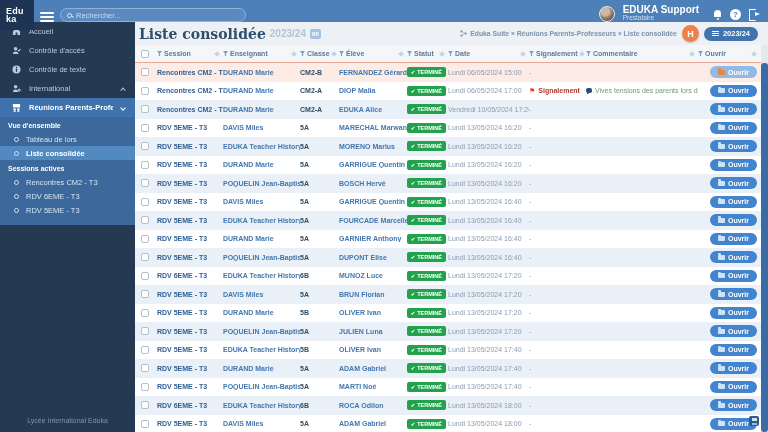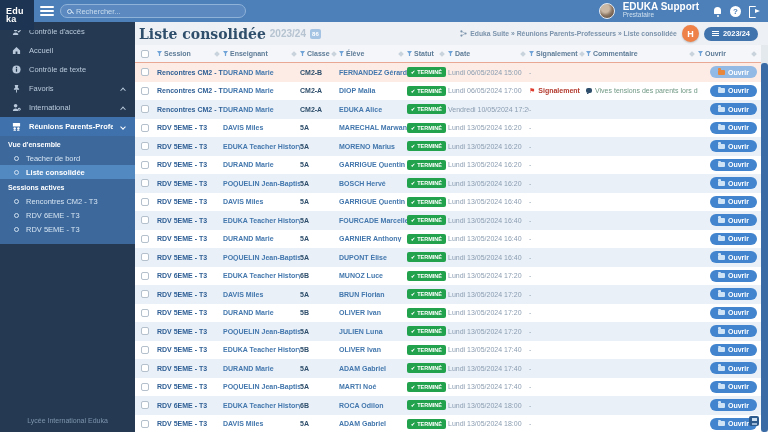--- a/index.html
+++ b/index.html
@@ -1,20 +1,20 @@
 <!DOCTYPE html>
 <html><head>
 <meta charset="utf-8">
 <style>
   * { margin:0; padding:0; box-sizing:border-box; }
   html,body { width:768px; height:432px; overflow:hidden; }
   body { font-family:"Liberation Sans", sans-serif; background:#edf0f4; position:relative; }
 
   
-  .topbar { position:absolute; top:0; left:0; width:768px; height:22px; background:#4d7fb8; display:flex; align-items:center; z-index:30; }
+  .topbar { position:absolute; top:0; left:0; width:768px; height:22px; background:#4d7fb8; display:flex; align-items:flex-end; z-index:30; }
   .logo { position:absolute; top:0; left:0; width:34px; height:30px; background:#1d3452; color:#fff; font-weight:bold; font-size:9px; line-height:8px; display:flex; flex-direction:column; justify-content:center; padding-left:6px; z-index:40; letter-spacing:0.2px; }
   .hamburger { margin-left:40px; width:14px; height:10px; display:flex; flex-direction:column; justify-content:space-between; cursor:pointer; }
   .hamburger i { display:block; height:2px; background:#fff; border-radius:1px; }
   .search { margin-left:6px; width:186px; height:14px; border:1px solid #8fb2d8; background:#5c8ac0; border-radius:8px; display:flex; align-items:center; padding:1px 6px; gap:4px; }
   .mag { width:5px; height:5px; border:1.4px solid #d6e5f3; border-radius:50%; position:relative; flex:none; }
   .mag::after { content:""; position:absolute; width:3px; height:1.4px; background:#d6e5f3; transform:rotate(45deg); right:-3px; bottom:-1px; }
   .search input { border:none; outline:none; background:transparent; color:#dbe8f4; font-size:7.5px; width:100%; }
   .search input::placeholder { color:#c9dcee; }
   .tb-right { margin-left:auto; display:flex; align-items:center; gap:8px; padding-right:8px; }
   .avatar { width:16px; height:16px; border-radius:50%; background:radial-gradient(circle at 38% 32%, #cbb9a6 0 30%, #8a7462 55%, #4e4034 100%); border:1px solid #e6ecf3; }
@@ -119,47 +119,39 @@
     </div>
     <span class="bell"></span>
     <span class="help">?</span>
     <span class="logout"></span>
   </div>
 </header>
 
 <aside class="sidebar">
   <div class="nav-item">
     <svg width="9" height="9" viewBox="0 0 10 10">
+        <path d="M1 5 L5 1 L9 5 V9 H6 V6 H4 V9 H1 Z" fill="#b9c9db"></path>
+      </svg>
+    <span class="lbl">Accueil</span>
+  </div>
+  <div class="nav-item">
+    <svg width="9" height="9" viewBox="0 0 10 10">
         <circle cx="4" cy="3" r="2" fill="#b9c9db"></circle>
         <path d="M1 9 Q1 6 4 6 Q7 6 7 9 Z" fill="#b9c9db"></path>
         <path d="M6.5 4.5 L7.5 5.5 L9.5 3.5" stroke="#b9c9db" stroke-width="1.2" fill="none"></path>
       </svg>
     <span class="lbl">Contrôle d'accès</span>
-  </div>
-  <div class="nav-item">
-    <svg width="9" height="9" viewBox="0 0 10 10">
-        <path d="M1 5 L5 1 L9 5 V9 H6 V6 H4 V9 H1 Z" fill="#b9c9db"></path>
-      </svg>
-    <span class="lbl">Accueil</span>
   </div>
   <div class="nav-item">
     <svg width="9" height="9" viewBox="0 0 10 10">
         <circle cx="5" cy="5" r="4.5" fill="#b9c9db"></circle>
         <rect x="4.3" y="4" width="1.4" height="3.5" fill="#253a52"></rect>
         <rect x="4.3" y="2" width="1.4" height="1.4" fill="#253a52"></rect>
       </svg>
     <span class="lbl">Contrôle de texte</span>
-  </div>
-  <div class="nav-item">
-    <svg width="9" height="9" viewBox="0 0 10 10">
-        <path d="M3 1 H7 L6.3 4 Q8 5 8 6.5 H2 Q2 5 3.7 4 Z" fill="#b9c9db"></path>
-        <rect x="4.5" y="6.5" width="1" height="3" fill="#b9c9db"></rect>
-      </svg>
-    <span class="lbl">Favoris</span>
-    <span class="chev up"></span>
   </div>
   <div class="nav-item">
     <svg width="9" height="9" viewBox="0 0 10 10">
         <circle cx="4" cy="3" r="2" fill="#b9c9db"></circle>
         <path d="M1 9 Q1 6 4 6 Q7 6 7 9 Z" fill="#b9c9db"></path>
         <circle cx="8" cy="7" r="1.6" fill="#b9c9db"></circle>
         <circle cx="8" cy="7" r="0.6" fill="#253a52"></circle>
       </svg>
     <span class="lbl">International</span>
     <span class="chev up"></span>
@@ -172,21 +164,21 @@
         <path d="M1.5 9.8 Q1.5 8 3 8 Q4.5 8 4.5 9.8 Z M5.5 9.8 Q5.5 8 7 8 Q8.5 8 8.5 9.8 Z" fill="#fff"></path>
       </svg>
     <span class="lbl">Réunions Parents-Profess...</span>
     <span class="chev down"></span>
   </div>
 
   <div class="submenu">
     <div class="sub-head">Vue d'ensemble</div>
     <div class="sub-item">
       <span class="dot"></span>
-      <span>Teacher de bord</span>
+      <span>Tableau de lors</span>
     </div>
     <div class="sub-item selected">
       <span class="dot"></span>
       <span>Liste consolidée</span>
     </div>
     <div class="sub-head">Sessions actives</div>
     <div class="sub-item">
       <span class="dot"></span>
       <span>Rencontres CM2 - T3</span>
     </div>

